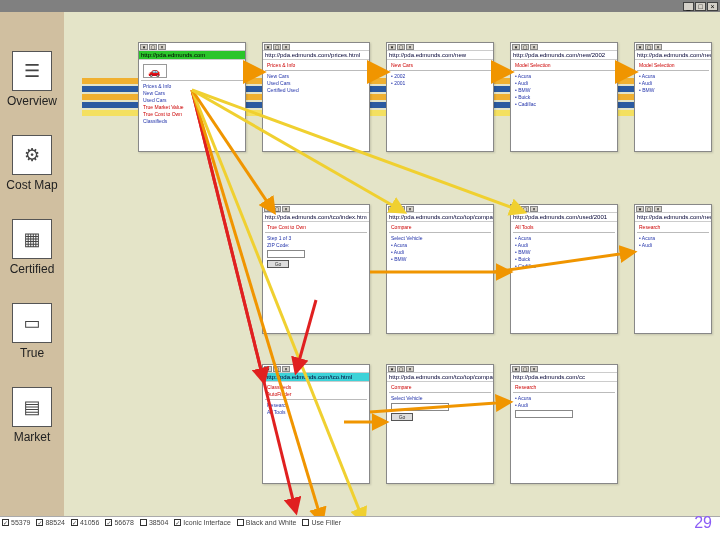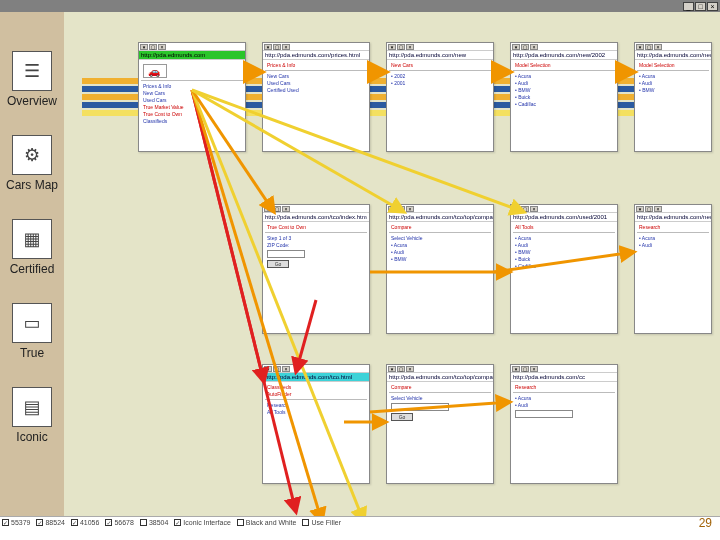--- a/index.html
+++ b/index.html
@@ -21,21 +21,21 @@
   .thumb .body { padding: 2px; font-size: 5px; color:#333; }
   .thumb .body .blueline{color:#23a;text-decoration:underline;white-space:nowrap;overflow:hidden;margin:0 0 1px 2px;}
   .thumb .body .redline{color:#c00;white-space:nowrap;overflow:hidden;margin:0 0 1px 2px;}
   .thumb .body .hr{height:1px;background:#bbb;margin:2px 0;}
   .thumb .body .carbox{width:24px;height:14px;background:#fff;border:1px solid #999;display:flex;align-items:center;justify-content:center;font-size:10px;color:#238;margin:2px;}
   svg.overlay { position:absolute; left:0; top:0; pointer-events:none; }
   .footer { position:absolute; left:0; bottom:0; width:720px; height:12px; background:#fff; border-top:1px solid #aaa; display:flex; align-items:center; font-size:7px; color:#444; padding:0 2px; gap:6px;}
   .footer .chk{display:flex;align-items:center;gap:2px;}
   .footer .chk .box{width:7px;height:7px;border:1px solid #333;display:flex;align-items:center;justify-content:center;font-size:6px;}
   .footer .spacer{flex:1;}
-  .footer .slidenum{font-size:12px;color:#a16207;margin-right:6px;}
+  .footer .slidenum{font-size:16px;color:#8b5cf6;margin-right:6px;}
 </style>
 </head>
 <body>
 
 <div class="titlebar">
   <div class="sysbtn">_</div>
   <div class="sysbtn">□</div>
   <div class="sysbtn">×</div>
 </div>
 
@@ -49,33 +49,33 @@
     <rect x="82" y="98" width="620" height="6" fill="#f4e060"></rect>
   </svg>
 
   <div class="sidebar">
     <div class="palette-item">
       <div class="palette-icon">☰</div>
       <div class="palette-label">Overview</div>
     </div>
     <div class="palette-item">
       <div class="palette-icon">⚙</div>
-      <div class="palette-label">Cars Map</div>
+      <div class="palette-label">Cost Map</div>
     </div>
     <div class="palette-item">
       <div class="palette-icon">▦</div>
       <div class="palette-label">Certified</div>
     </div>
     <div class="palette-item">
       <div class="palette-icon">▭</div>
       <div class="palette-label">True</div>
     </div>
     <div class="palette-item">
       <div class="palette-icon">▤</div>
-      <div class="palette-label">Iconic</div>
+      <div class="palette-label">Market</div>
     </div>
   </div>
 
   <div class="canvas">
 
     <div class="thumb" style="left:74px;top:30px;height:110px">
       <div class="thumb-head">
           <span>▾</span>
           <span>▢</span>
           <span>×</span>

